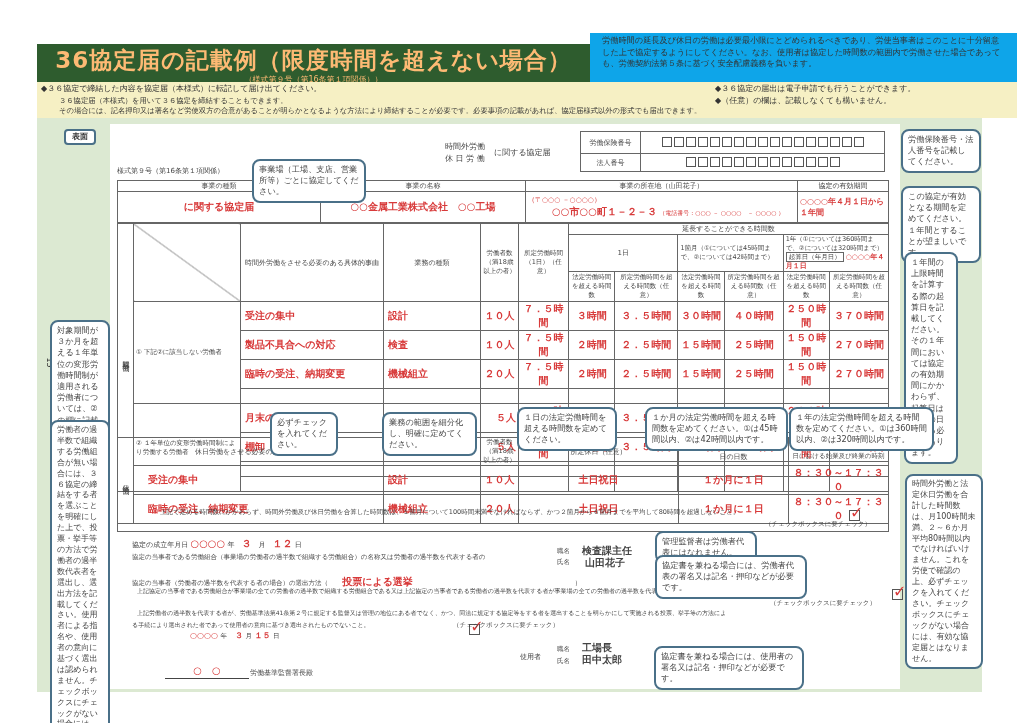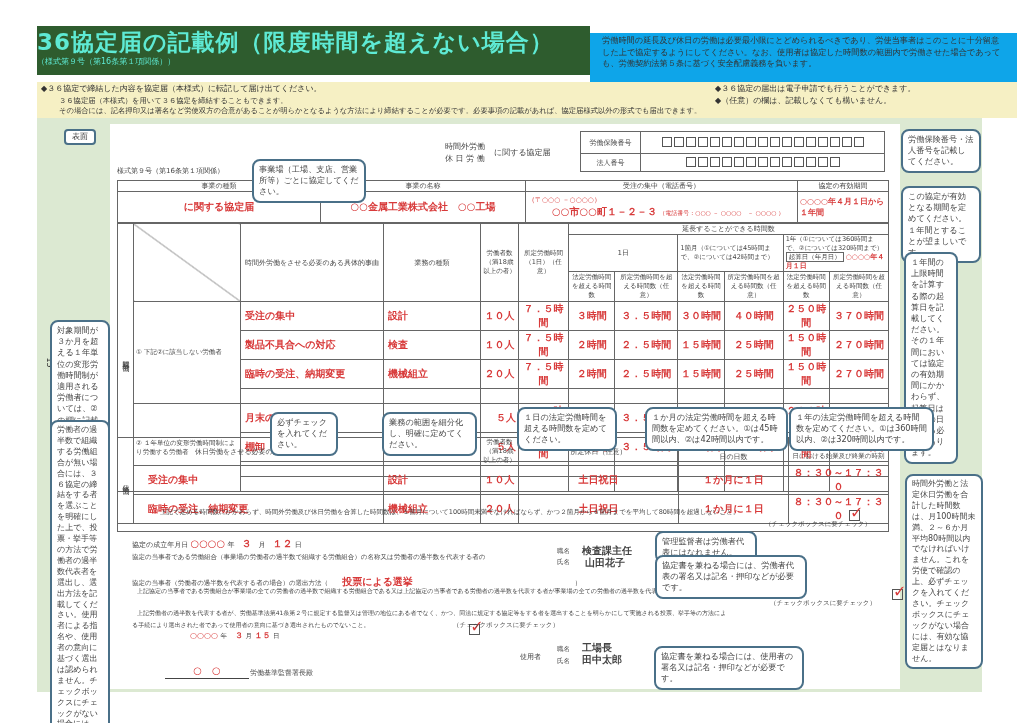--- a/index.html
+++ b/index.html
@@ -1,18 +1,18 @@
 <!DOCTYPE html>
 <html><head>
 <meta charset="utf-8">
 <style>
 *{box-sizing:border-box;margin:0;padding:0}
 body{width:1024px;height:723px;background:#fff;font-family:"DejaVu Sans",sans-serif;position:relative;overflow:hidden;color:#333}
 .abs{position:absolute}
-#title-bar{left:37px;top:26px;width:553px;height:49px;background:#2e5c2e;color:#5eead4;}
+#title-bar{left:37px;top:44px;width:553px;height:49px;background:#2e5c2e;color:#fdba74;text-align:center}
 #title-bar .t{font-size:23px;font-weight:bold;line-height:28px;margin-top:2px;letter-spacing:1px}
 #title-bar .s{font-size:8px;line-height:12px}
 #purple{left:590px;top:33px;width:427px;height:49px;background:#0ea5e9;font-size:8.2px;line-height:11.5px;padding:2px 12px;color:#333}
 #yellow{left:37px;top:82px;width:980px;height:36px;background:#f6f0c4;font-size:8px;line-height:11px;color:#333}
 #green{left:37px;top:118px;width:945px;height:574px;background:#dce9d2}
 #paper{left:110px;top:124px;width:790px;height:565px;background:#fff}
 .bubble{position:absolute;background:#fff;border:2px solid #4a7088;border-radius:8px;font-size:8.2px;line-height:11.2px;color:#444;padding:3px 5px}
 .red{color:#d83a3a;font-weight:bold}
 table.f{border-collapse:collapse;position:absolute;font-size:7px;color:#444}
 table.f td{border:1px solid #666;text-align:center;vertical-align:middle;padding:0 2px}
@@ -37,21 +37,21 @@
 <div id="purple" class="abs">労働時間の延長及び休日の労働は必要最小限にとどめられるべきであり、労使当事者はこのことに十分留意した上で協定するようにしてください。なお、使用者は協定した時間数の範囲内で労働させた場合であっても、労働契約法第５条に基づく安全配慮義務を負います。</div>
 <div id="yellow" class="abs">
   <div class="abs" style="left:4px;top:1px">◆３６協定で締結した内容を協定届（本様式）に転記して届け出てください。</div>
   <div class="abs" style="left:22px;top:13px;font-size:7.3px">３６協定届（本様式）を用いて３６協定を締結することもできます。</div>
   <div class="abs" style="left:22px;top:23px;font-size:7.3px;white-space:nowrap">その場合には、記名押印又は署名など労使双方の合意があることが明らかとなるような方法により締結することが必要です。必要事項の記載があれば、協定届様式以外の形式でも届出できます。</div>
   <div class="abs" style="left:678px;top:1px">◆３６協定の届出は電子申請でも行うことができます。</div>
   <div class="abs" style="left:678px;top:13px">◆（任意）の欄は、記載しなくても構いません。</div>
 </div>
 
 <div id="green" class="abs"></div>
-<div class="abs" style="left:64px;top:129px;width:32px;height:16px;border:2px solid #4a7088;border-radius:4px;background:#fff;font-size:8px;font-weight:normal;text-align:center;line-height:12px">表面</div>
+<div class="abs" style="left:64px;top:129px;width:32px;height:16px;border:2px solid #4a7088;border-radius:4px;background:#fff;font-size:8px;font-weight:bold;text-align:center;line-height:12px">表面</div>
 <div class="abs" style="left:44px;top:358px;font-size:8px;transform:rotate(90deg)">13</div>
 
 <div id="paper" class="abs"></div>
 
 
 <div class="txt" style="left:445px;top:141px;font-size:8px">時間外労働</div>
 <div class="txt" style="left:445px;top:153px;font-size:8px">休 日 労 働</div>
 <div class="txt" style="left:494px;top:147px;font-size:8px">に関する協定届</div>
 <div class="txt" style="left:117px;top:166px">様式第９号（第16条第１項関係）</div>
 
@@ -68,21 +68,21 @@
       </tr>
 </tbody>
   </table>
 
 
 <table class="f" style="left:117px;top:180px;width:772px;height:43px">
 <tbody>
       <tr style="height:10px">
 <td style="width:203px">事業の種類</td>
 <td style="width:205px">事業の名称</td>
-<td style="width:272px">受注の集中（電話番号）</td>
+<td style="width:272px">事業の所在地（山田花子）</td>
 <td>協定の有効期間</td>
       </tr>
 <tr>
 <td class="rc">に関する協定届</td>
 <td class="rc">○○金属工業株式会社　○○工場</td>
 <td style="text-align:left;line-height:11px"><span style="color:#d83a3a;font-size:7px">（〒○○○ －○○○○）</span><br><span class="rc" style="margin-left:24px">○○市○○町１－２－３</span> <span style="font-size:6px;color:#d83a3a">（電話番号：○○○ － ○○○○　－ ○○○○ ）</span></td>
 <td class="rc" style="font-size:8px;text-align:left">○○○○年４月１日から１年間</td>
       </tr>
 </tbody>
   </table>

